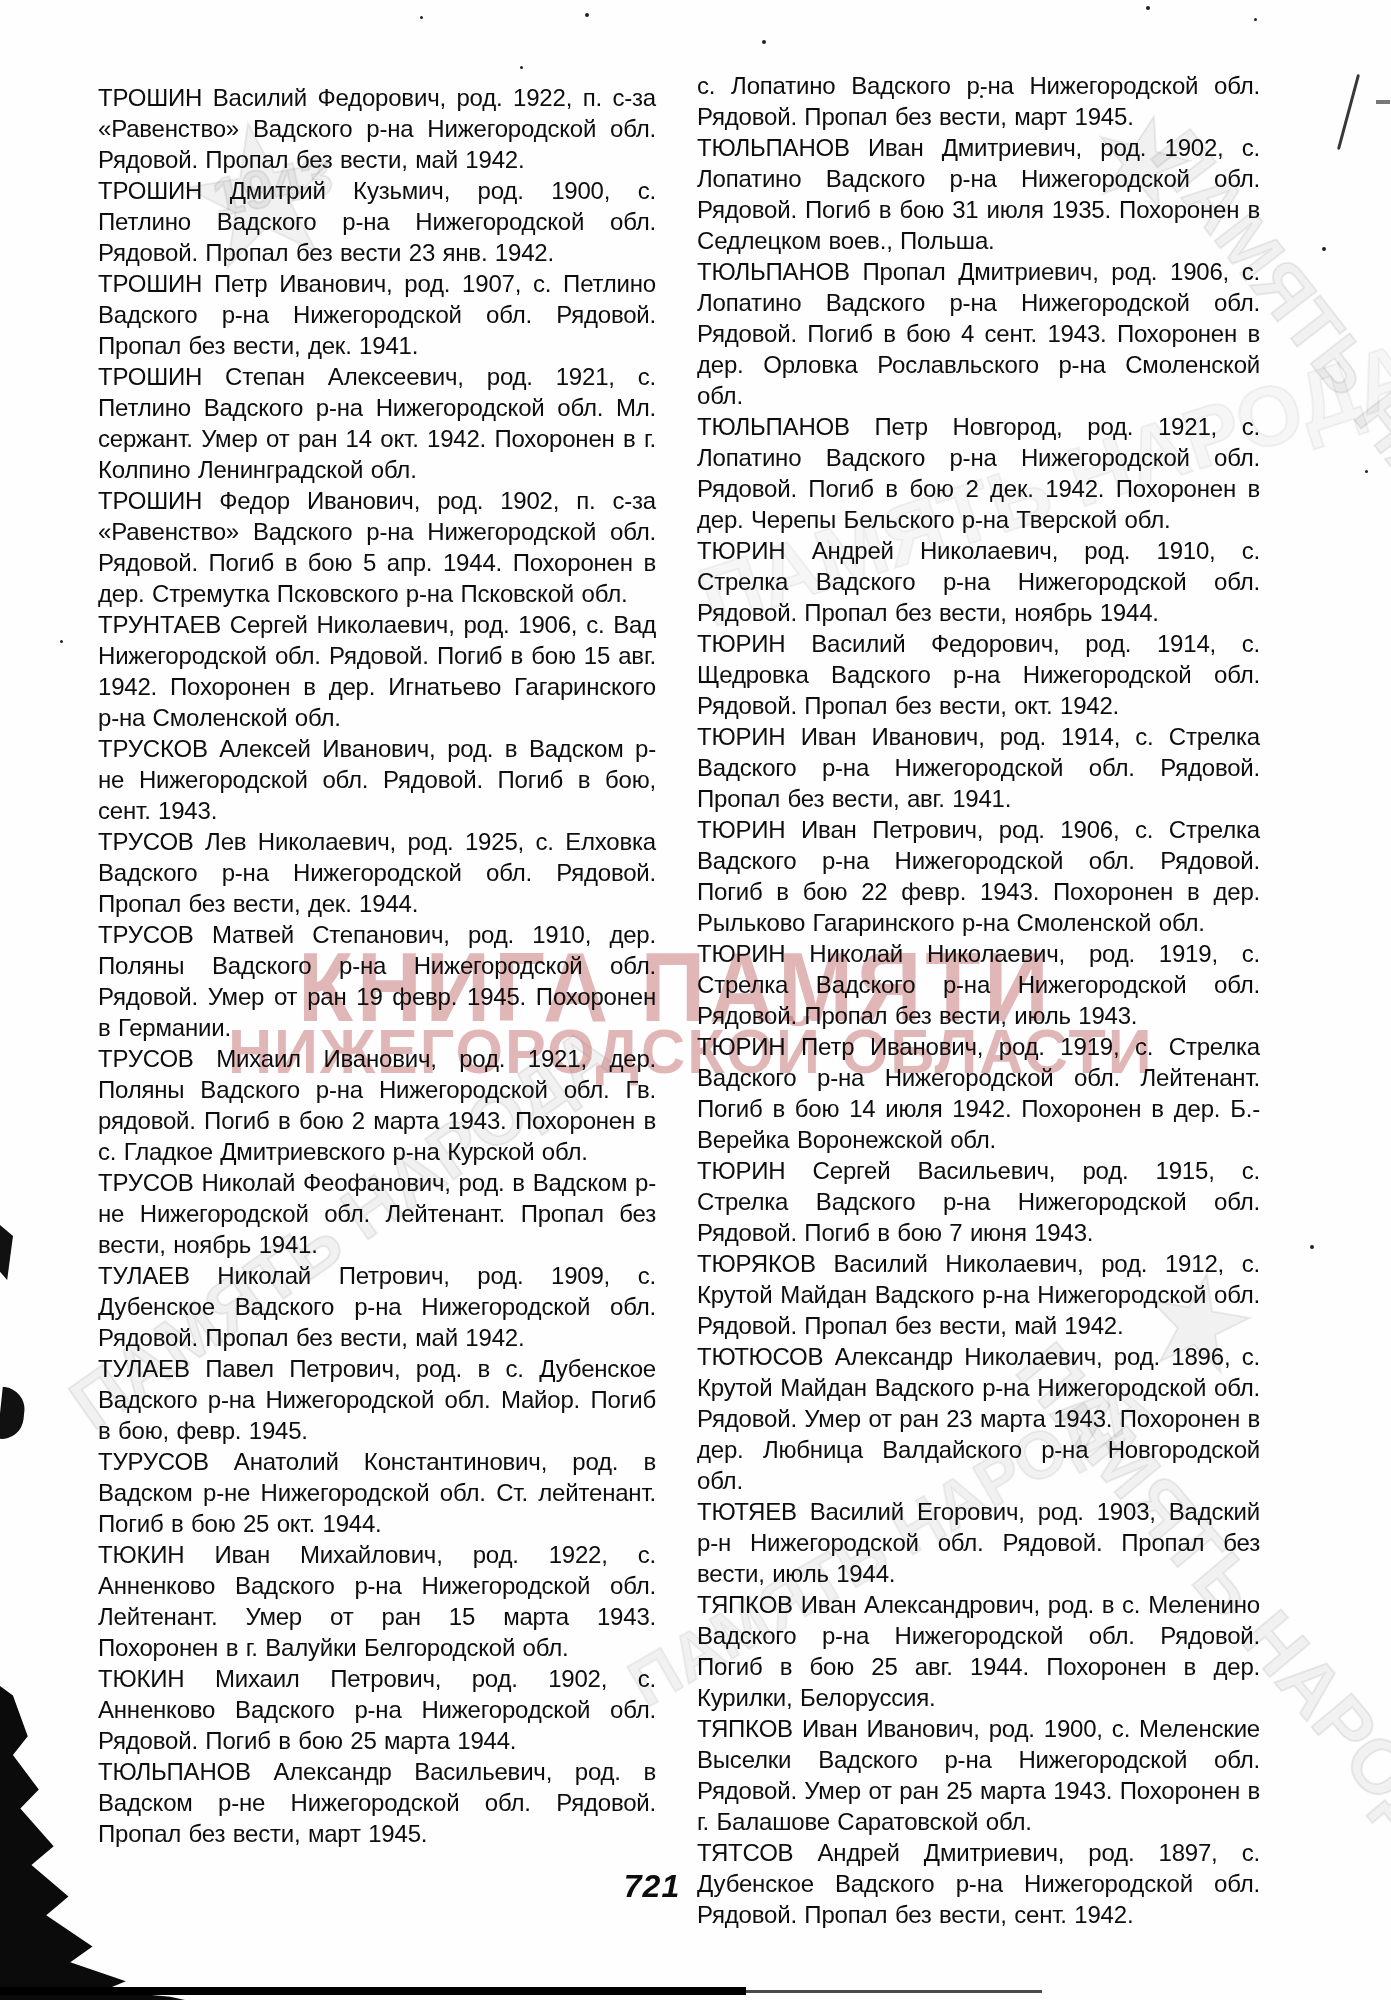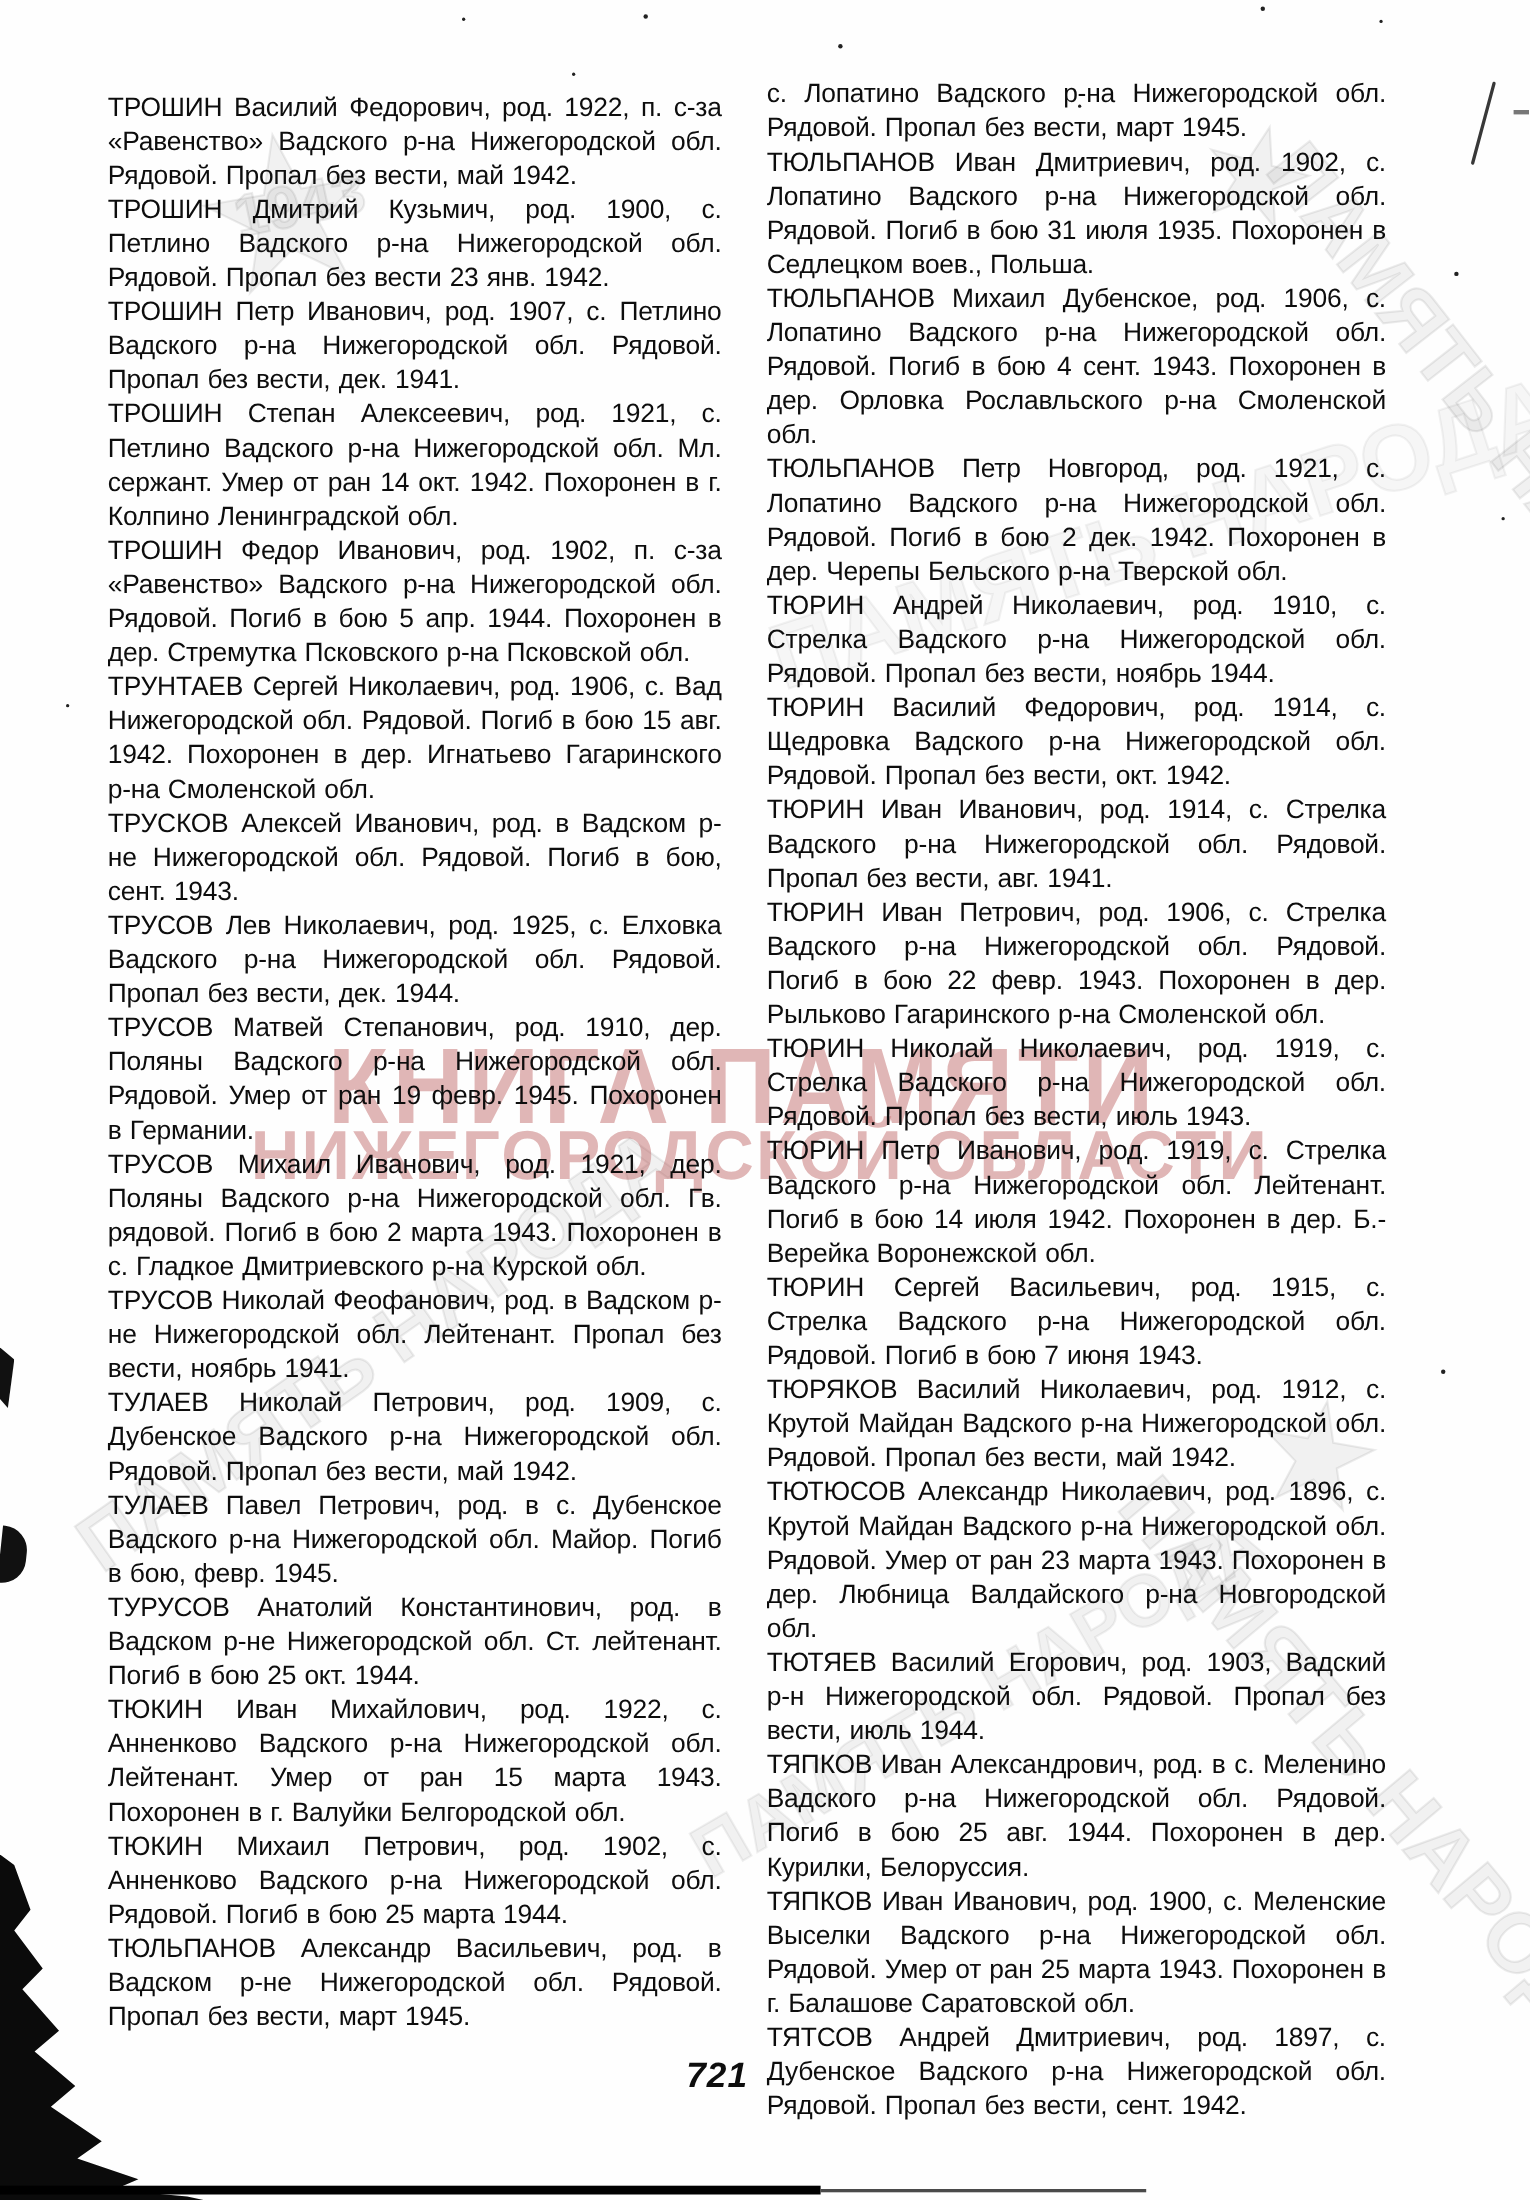--- a/index.html
+++ b/index.html
@@ -140,21 +140,21 @@
   <p class="entry"><b class="surname">ТЮКИН Михаил Петрович</b><span class="entry-text">, род. 1902, с. Анненково Вадского р-на Нижегород­ской обл. Рядовой. Погиб в бою 25 марта 1944.</span></p>
 
   <p class="entry"><b class="surname">ТЮЛЬПАНОВ Александр Васильевич</b><span class="entry-text">, род. в Вадском р-не Нижегород­ской обл. Рядовой. Пропал без вести, март 1945.</span></p>
 
 </div>
   <div class="col col-right">
   <p class="entry"><span class="entry-text">с. Лопатино Вадского р-на Нижегород­ской обл. Рядовой. Пропал без вести, март 1945.</span></p>
 
   <p class="entry"><b class="surname">ТЮЛЬПАНОВ Иван Дмитриевич</b><span class="entry-text">, род. 1902, с. Лопатино Вадского р-на Нижегород­ской обл. Рядовой. Погиб в бою 31 июля 1935. Похоронен в Седлецком воев., Польша.</span></p>
 
-  <p class="entry"><b class="surname">ТЮЛЬПАНОВ Михаил Дубенское</b><span class="entry-text">, род. 1906, с. Лопатино Вадского р-на Нижегород­ской обл. Рядовой. Погиб в бою 4 сент. 1943. Похоронен в дер. Орловка Рославль­ского р-на Смолен­ской обл.</span></p>
+  <p class="entry"><b class="surname">ТЮЛЬПАНОВ Пропал Дмитриевич</b><span class="entry-text">, род. 1906, с. Лопатино Вадского р-на Нижегород­ской обл. Рядовой. Погиб в бою 4 сент. 1943. Похоронен в дер. Орловка Рославль­ского р-на Смолен­ской обл.</span></p>
 
   <p class="entry"><b class="surname">ТЮЛЬПАНОВ Петр Новгород</b><span class="entry-text">, род. 1921, с. Лопатино Вадского р-на Нижегород­ской обл. Рядовой. Погиб в бою 2 дек. 1942. Похоронен в дер. Черепы Бельского р-на Тверской обл.</span></p>
 
   <p class="entry"><b class="surname">ТЮРИН Андрей Николаевич</b><span class="entry-text">, род. 1910, с. Стрелка Вадского р-на Нижегород­ской обл. Рядовой. Пропал без вести, ноябрь 1944.</span></p>
 
   <p class="entry"><b class="surname">ТЮРИН Василий Федорович</b><span class="entry-text">, род. 1914, с. Щедровка Вадского р-на Нижегород­ской обл. Рядовой. Пропал без вести, окт. 1942.</span></p>
 
   <p class="entry"><b class="surname">ТЮРИН Иван Иванович</b><span class="entry-text">, род. 1914, с. Стрелка Вадского р-на Нижегород­ской обл. Рядовой. Пропал без вести, авг. 1941.</span></p>
 
   <p class="entry"><b class="surname">ТЮРИН Иван Петрович</b><span class="entry-text">, род. 1906, с. Стрелка Вадского р-на Нижегород­ской обл. Рядовой. Погиб в бою 22 февр. 1943. Похоронен в дер. Рыльково Гагарин­ского р-на Смолен­ской обл.</span></p>

